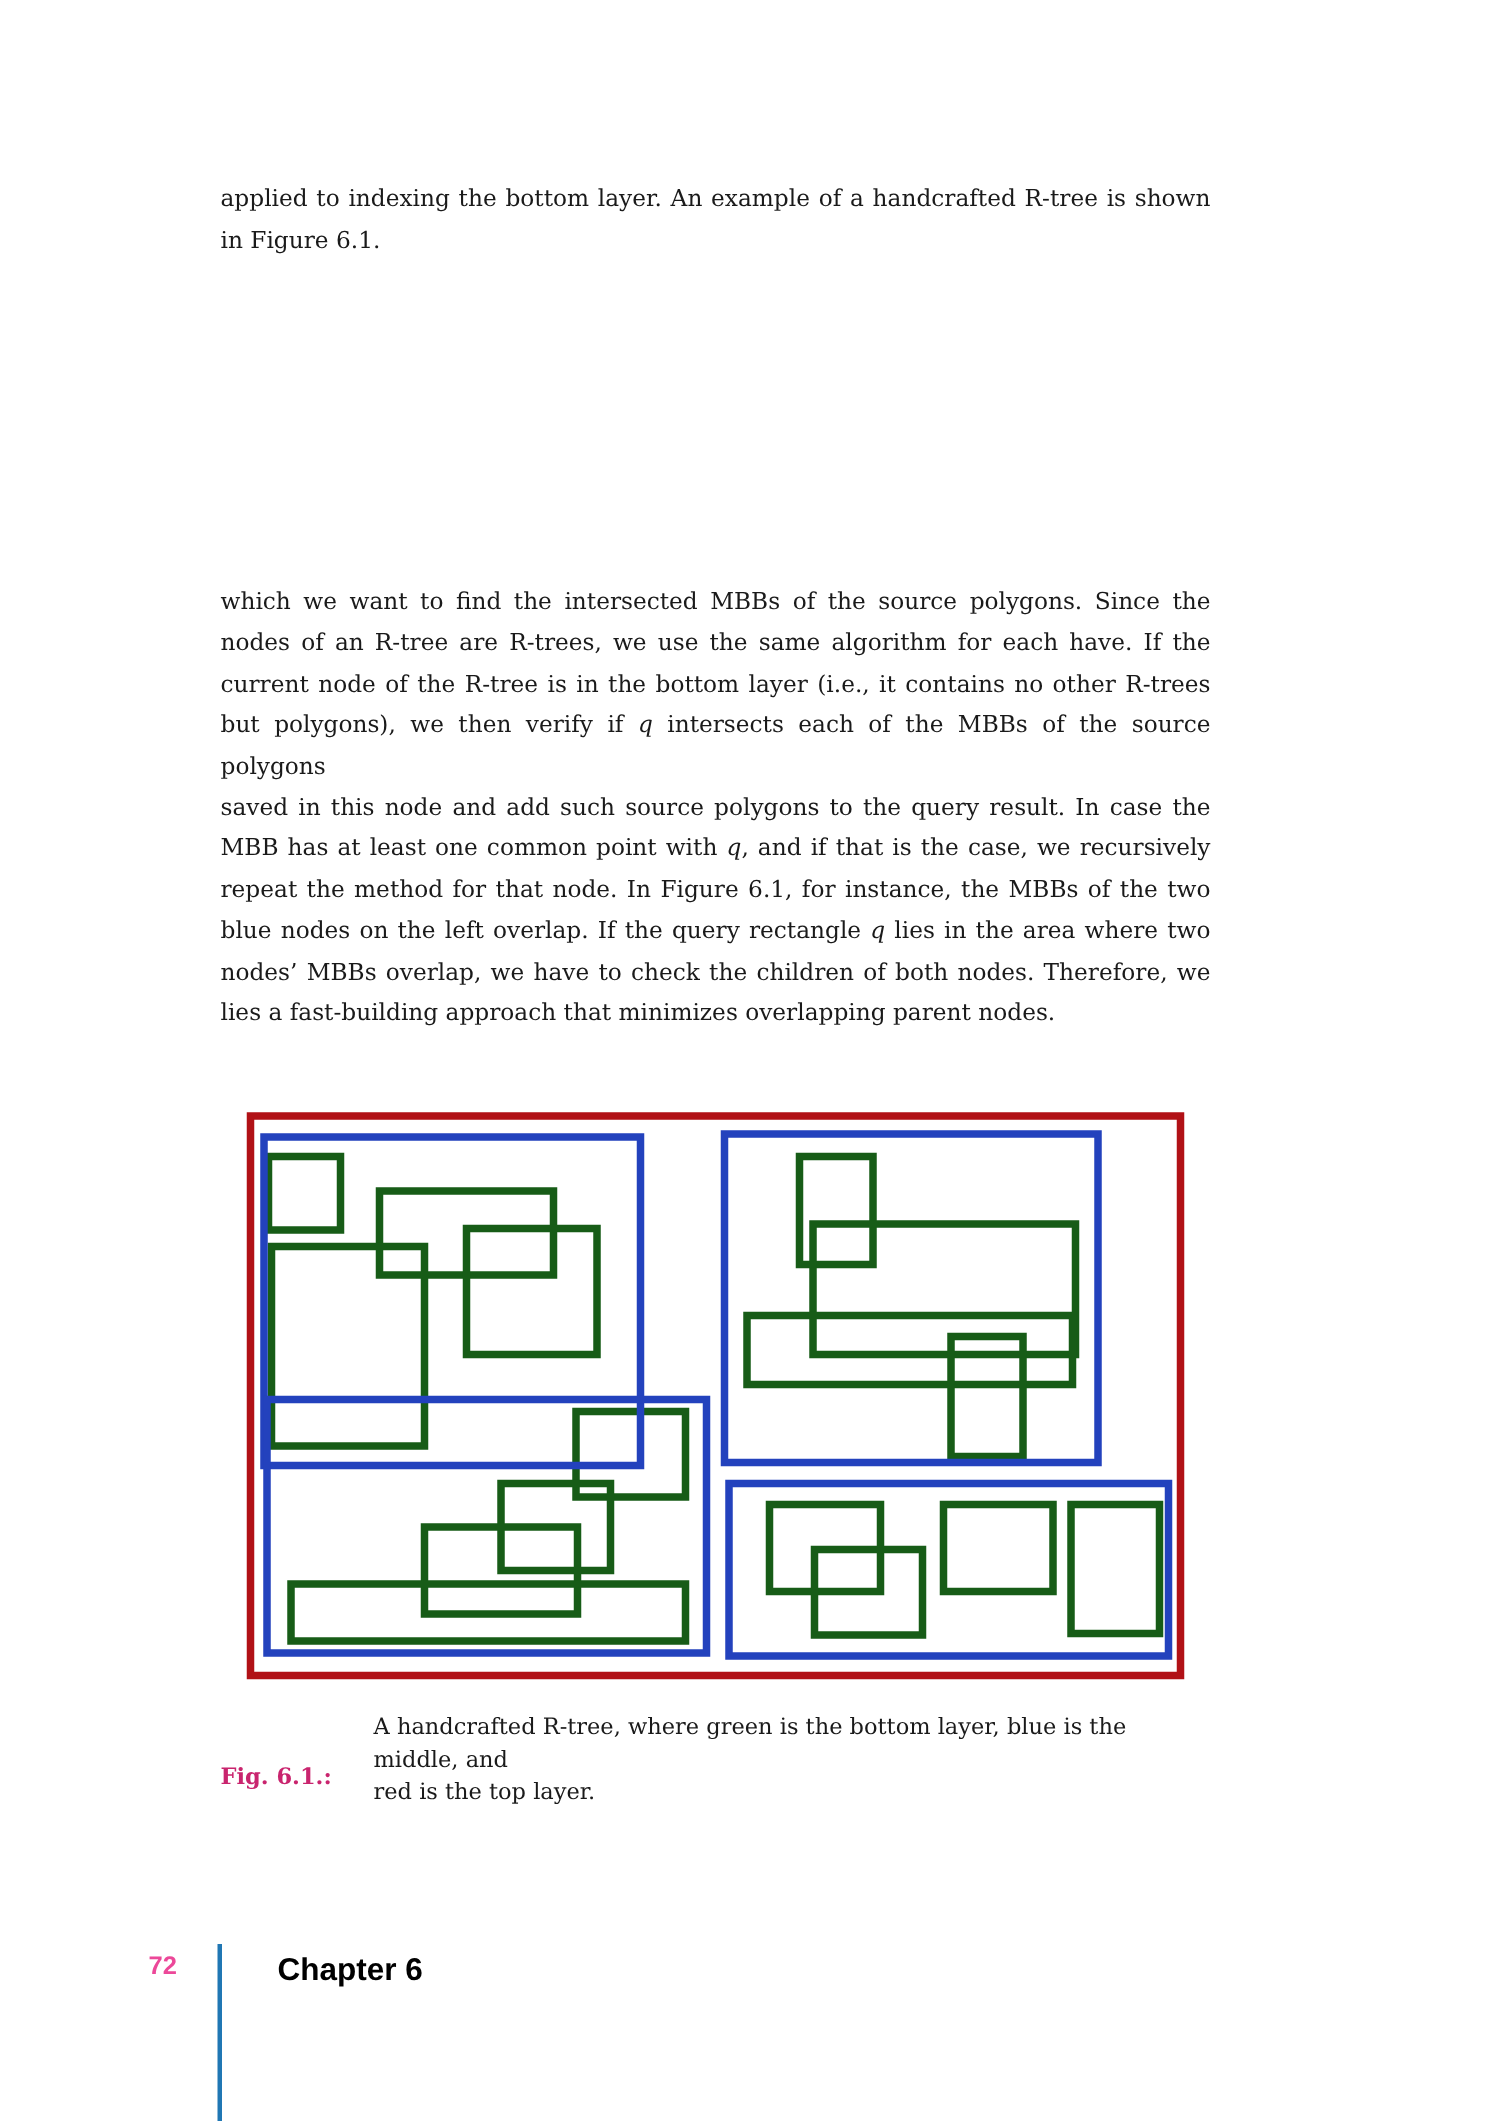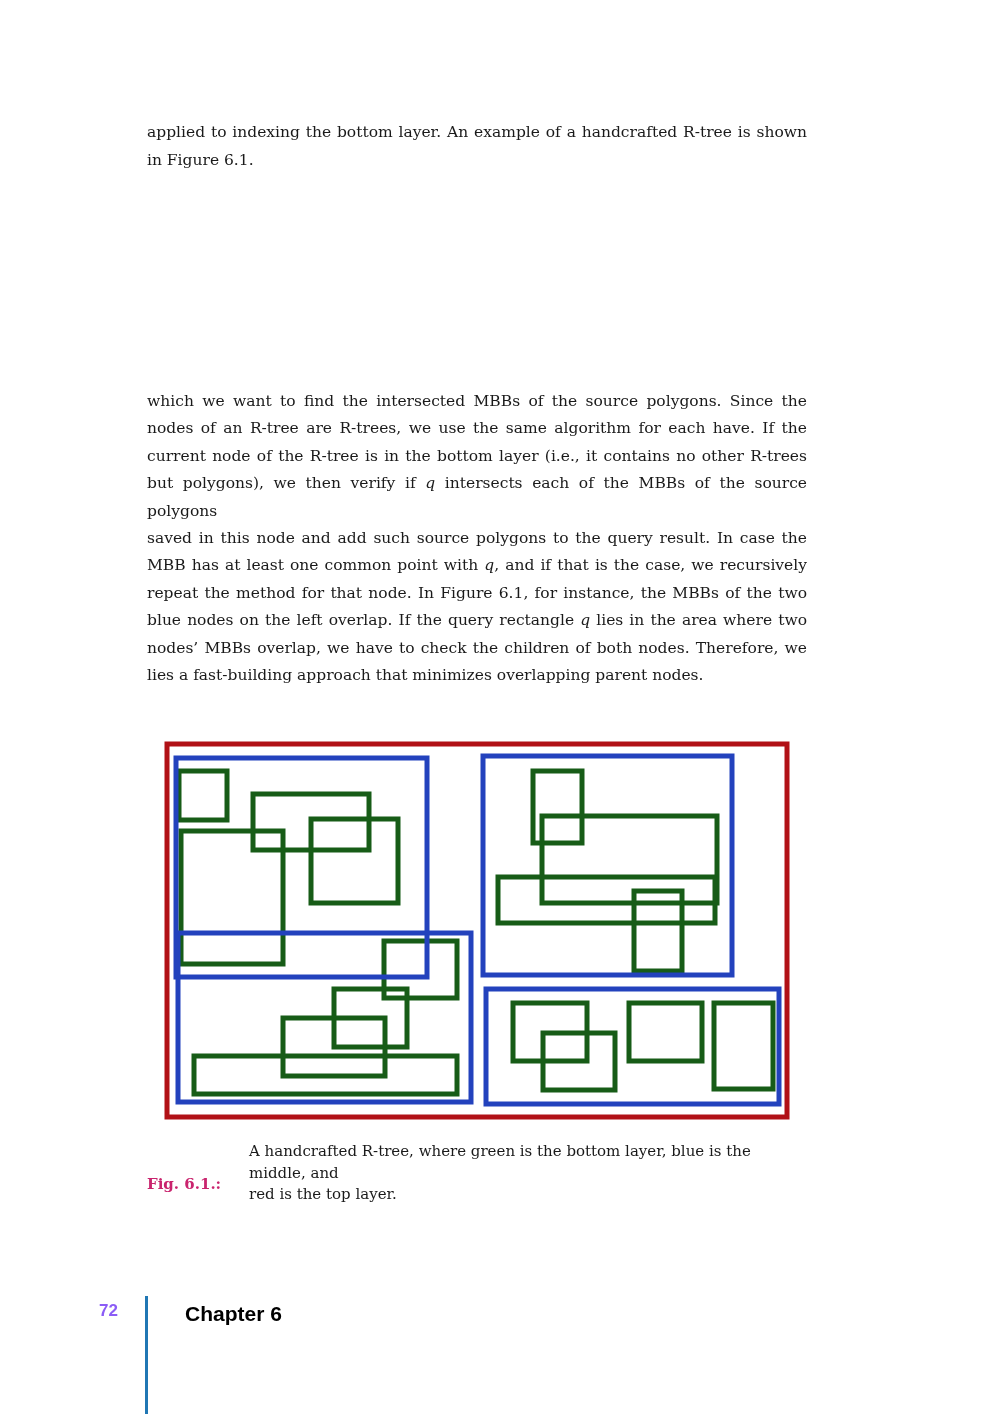--- a/index.html
+++ b/index.html
@@ -26,21 +26,21 @@
 
   
   .caption{position:absolute;left:147px;top:1141px;width:662px;
            font-size:15px;line-height:21.5px;}
   .cap-label{position:absolute;left:0;top:0;font-weight:bold;color:#c9246e;margin-top:33px;}
   .cap-text{margin-left:102px;}
 
   
   .footer{position:absolute;left:0;top:0;width:1000px;height:1414px;pointer-events:none;
           font-family:"Liberation Sans",sans-serif;}
-  .pagenum{position:absolute;left:99px;top:1301px;font-size:17px;font-weight:bold;color:#8b5cf6;}
+  .pagenum{position:absolute;left:99px;top:1301px;font-size:17px;font-weight:bold;color:#ec4899;}
   .vrule{position:absolute;left:145px;top:1296px;width:3px;height:118px;background:#2077b4;}
   .chap-label{position:absolute;left:185px;top:1302px;font-size:21px;font-weight:bold;color:#000;}
   .chap-title{position:absolute;left:270px;top:1302px;width:470px;font-size:15.5px;
               line-height:25px;color:#2b7cb9;}
 </style>
 </head>
 <body>
 
 <div class="page">
 

